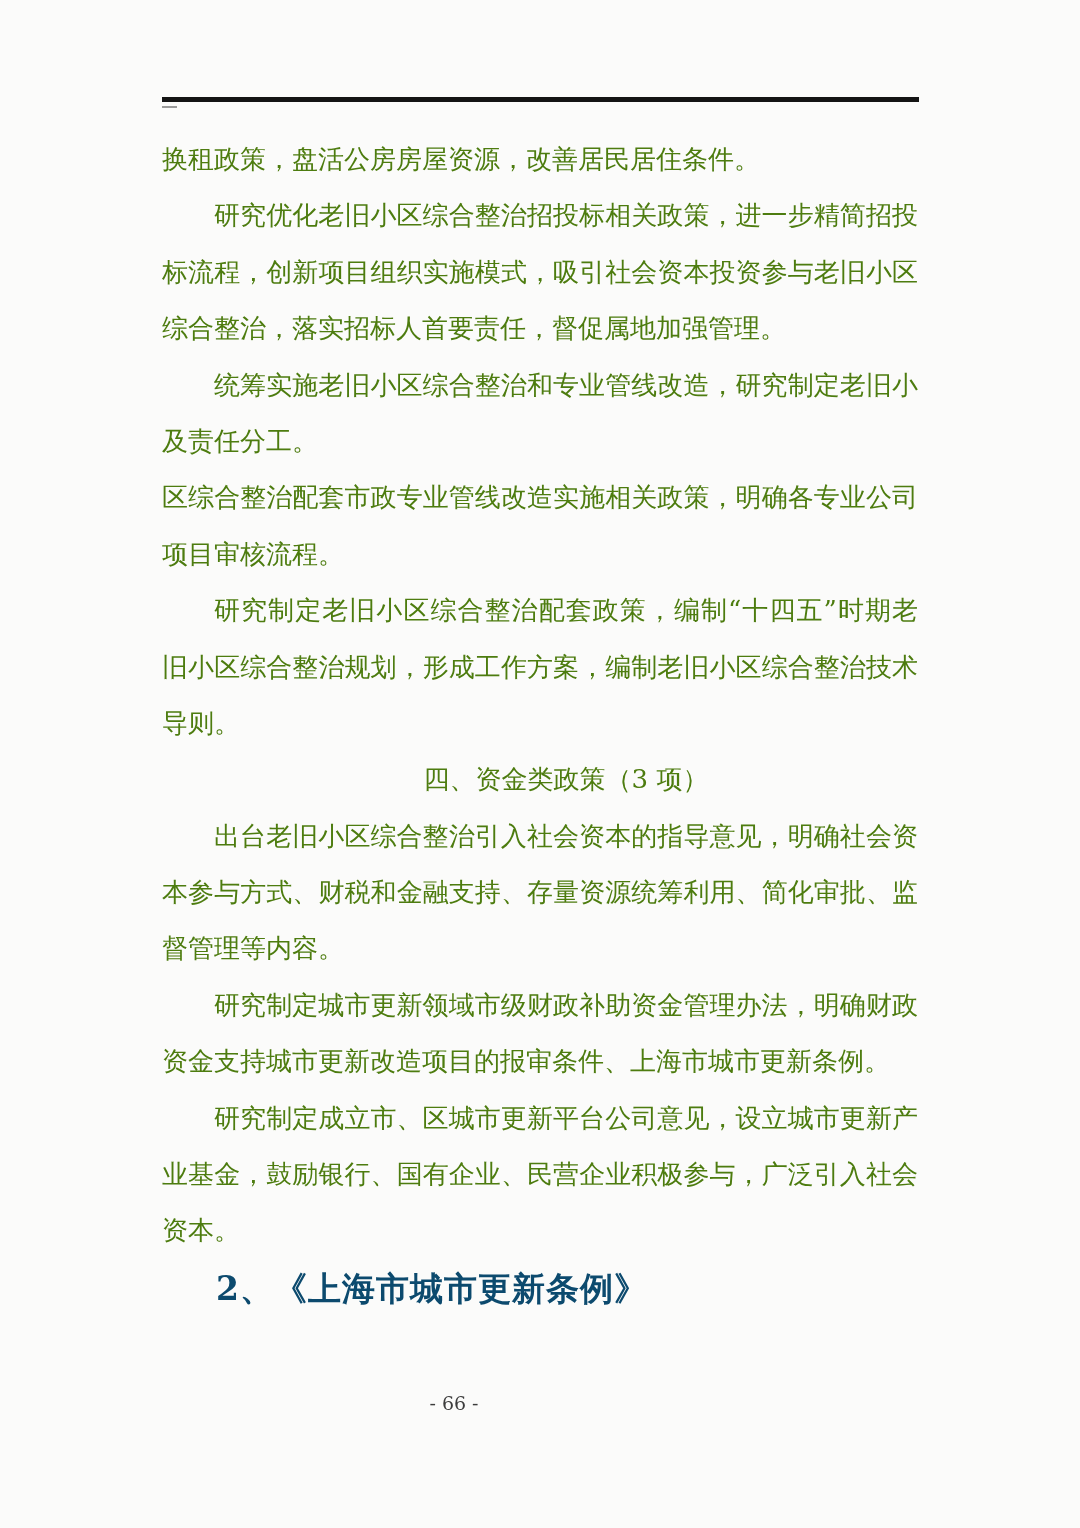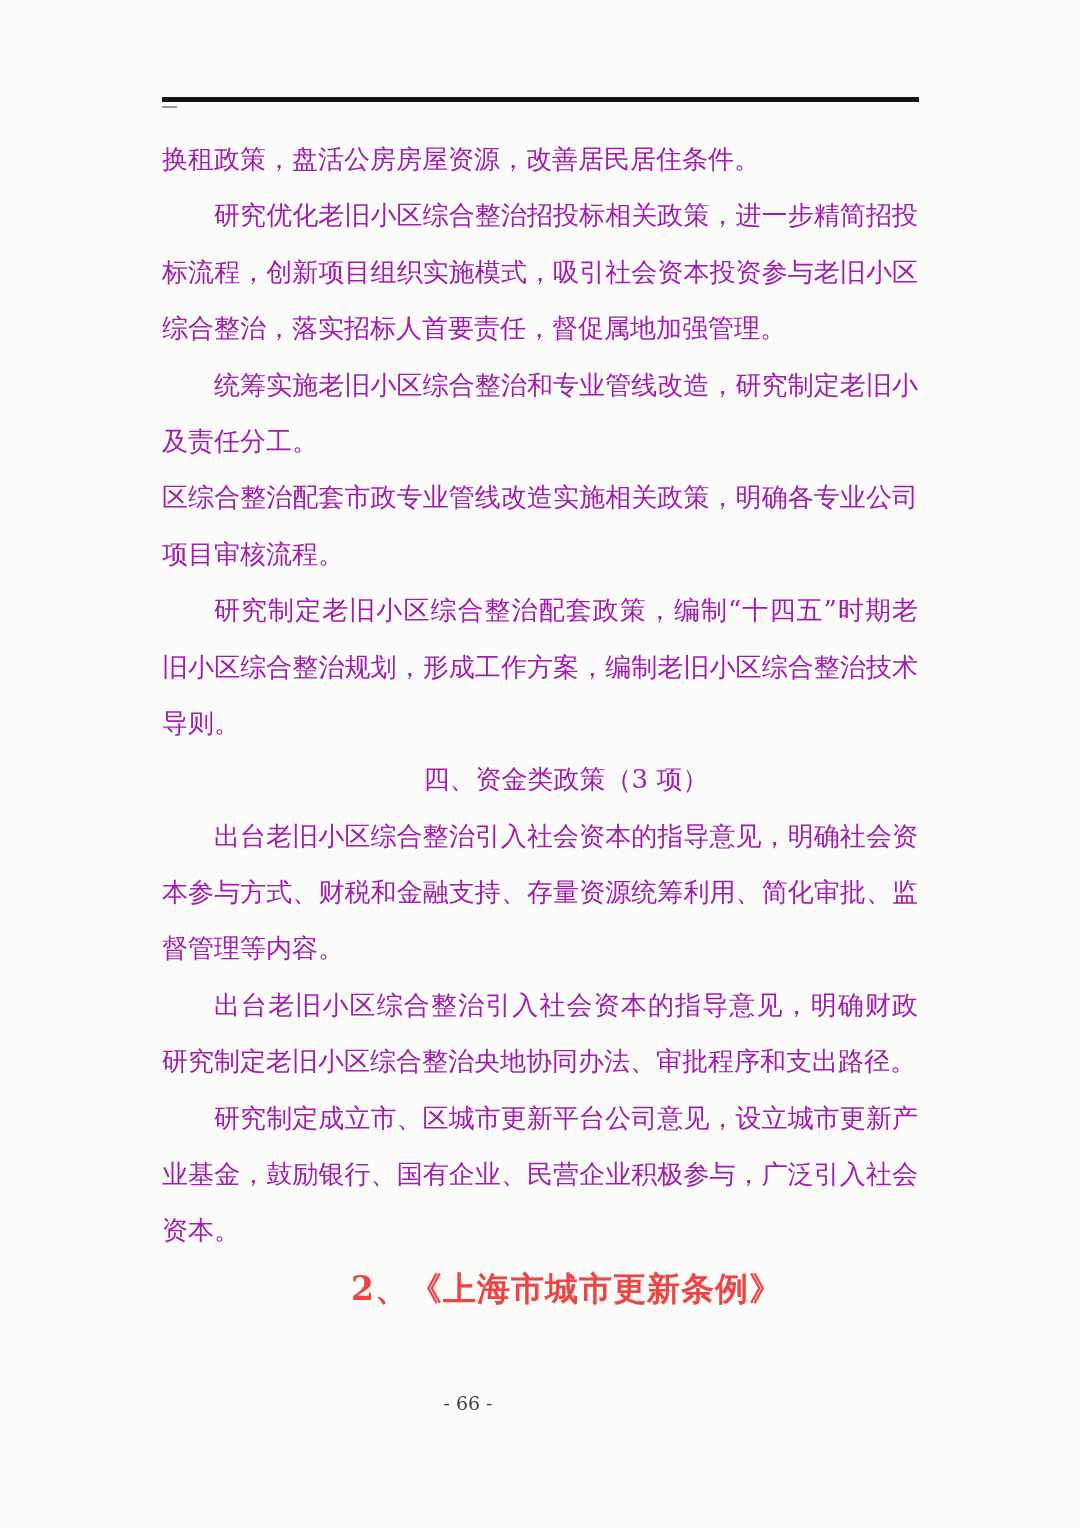--- a/index.html
+++ b/index.html
@@ -41,49 +41,48 @@
     left: 162px;
     top: 131px;
     width: 756px;
     color: #3e3e3e;
     font-size: 26px;
   }
   .line {
     height: 56.4px;
     line-height: 56.4px;
     white-space: nowrap;
-    color: #a21caf;
+    color: #4d7c0f;
   }
   
   .line.justify {
     white-space: normal;
     text-align: justify;
     text-align-last: justify;
   }
   .line.indent {
     padding-left: 52px;
     text-align: center;
   }
   .line.indent.justify {
     width: 704px;
   }
   .section-heading {
     height: 60px;
     line-height: 60px;
     padding-left: 54px;
     font-size: 33px;
     font-weight: bold;
-    color: #ef4444;
+    color: #0c4a6e;
     letter-spacing: 1px;
     white-space: nowrap;
-    text-align: center;
   }
   .page-number {
     position: absolute;
-    left: 14px;
+    left: 0;
     top: 1392px;
     width: 908px;
     text-align: center;
     font-size: 19px;
     color: #3c3c3c;
   }
 </style>
 </head>
 <body>
 
@@ -101,22 +100,22 @@
     <div class="line">及责任分工。</div>
     <div class="line justify">区综合整治配套市政专业管线改造实施相关政策，明确各专业公司</div>
     <div class="line">项目审核流程。</div>
     <div class="line indent justify">研究制定老旧小区综合整治配套政策，编制“十四五”时期老</div>
     <div class="line justify">旧小区综合整治规划，形成工作方案，编制老旧小区综合整治技术</div>
     <div class="line">导则。</div>
     <div class="line indent">四、资金类政策（3 项）</div>
     <div class="line indent justify">出台老旧小区综合整治引入社会资本的指导意见，明确社会资</div>
     <div class="line justify">本参与方式、财税和金融支持、存量资源统筹利用、简化审批、监</div>
     <div class="line">督管理等内容。</div>
-    <div class="line indent justify">出台老旧小区综合整治引入社会资本的指导意见，明确财政</div>
-    <div class="line">研究制定老旧小区综合整治央地协同办法、审批程序和支出路径。</div>
+    <div class="line indent justify">研究制定城市更新领域市级财政补助资金管理办法，明确财政</div>
+    <div class="line">资金支持城市更新改造项目的报审条件、上海市城市更新条例。</div>
     <div class="line indent justify">研究制定成立市、区城市更新平台公司意见，设立城市更新产</div>
     <div class="line justify">业基金，鼓励银行、国有企业、民营企业积极参与，广泛引入社会</div>
     <div class="line">资本。</div>
 
     <div class="section-heading">2、《上海市城市更新条例》</div>
   </div>
 
   <div class="page-number">- 66 -</div>
 
 </div>

